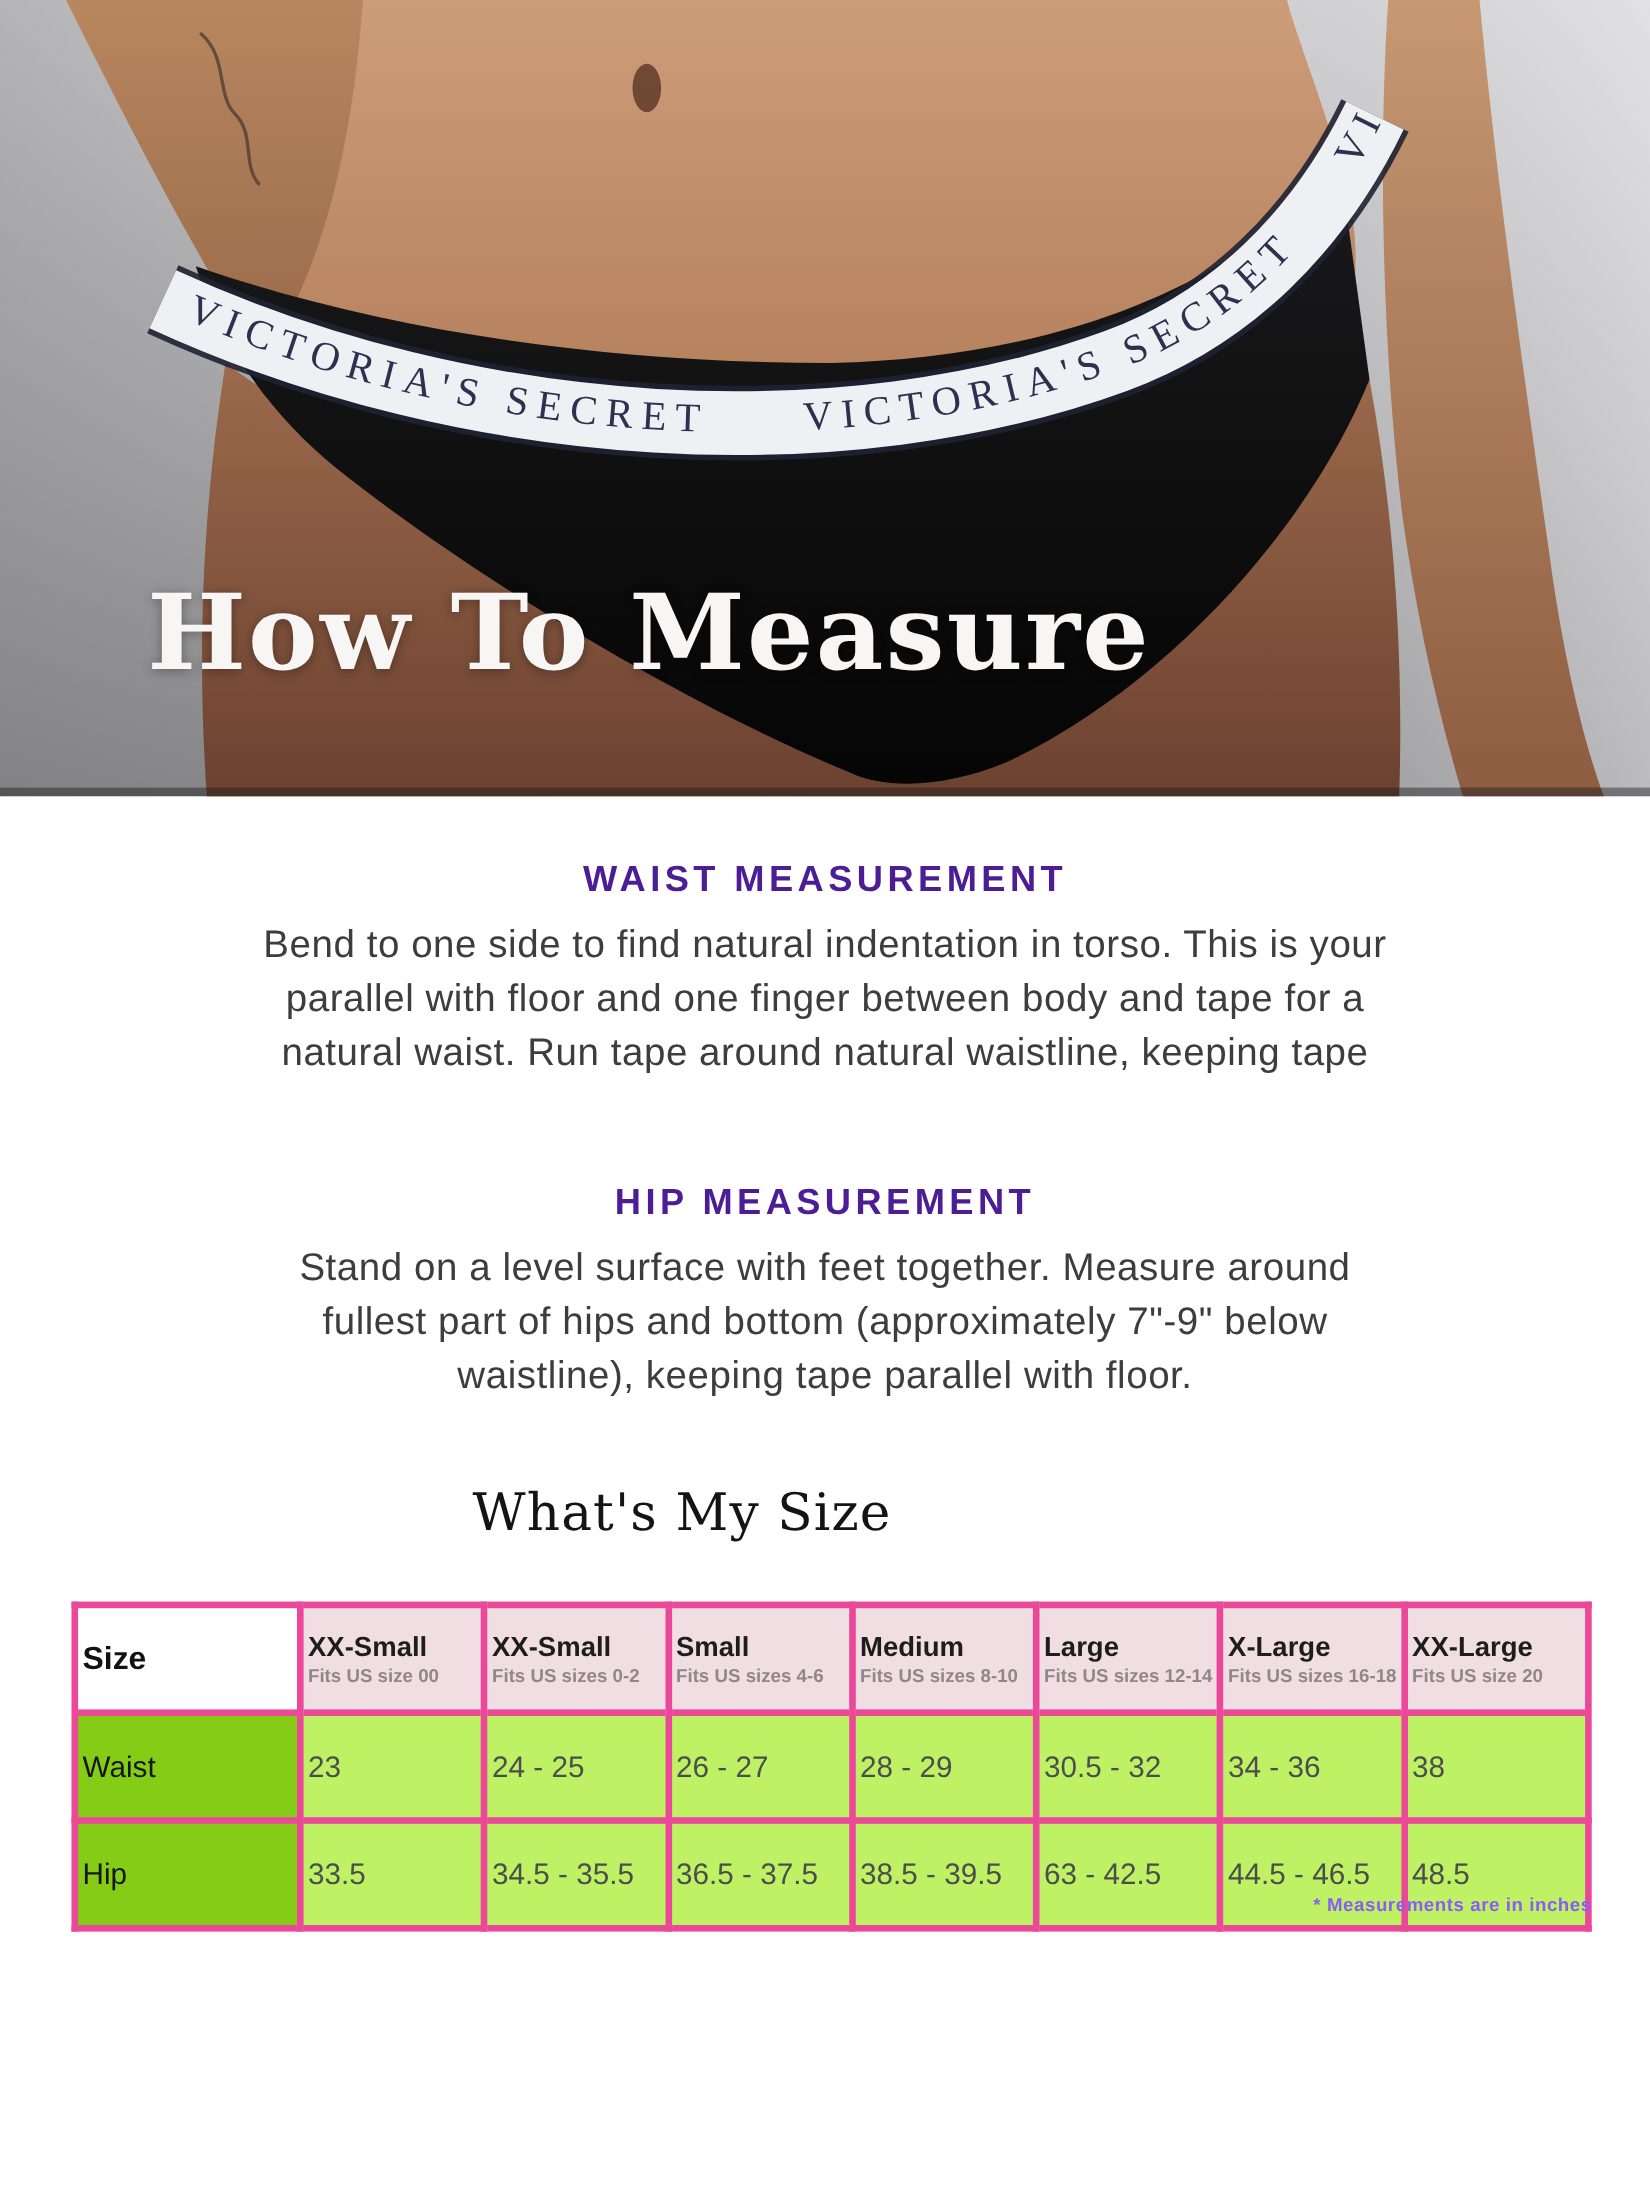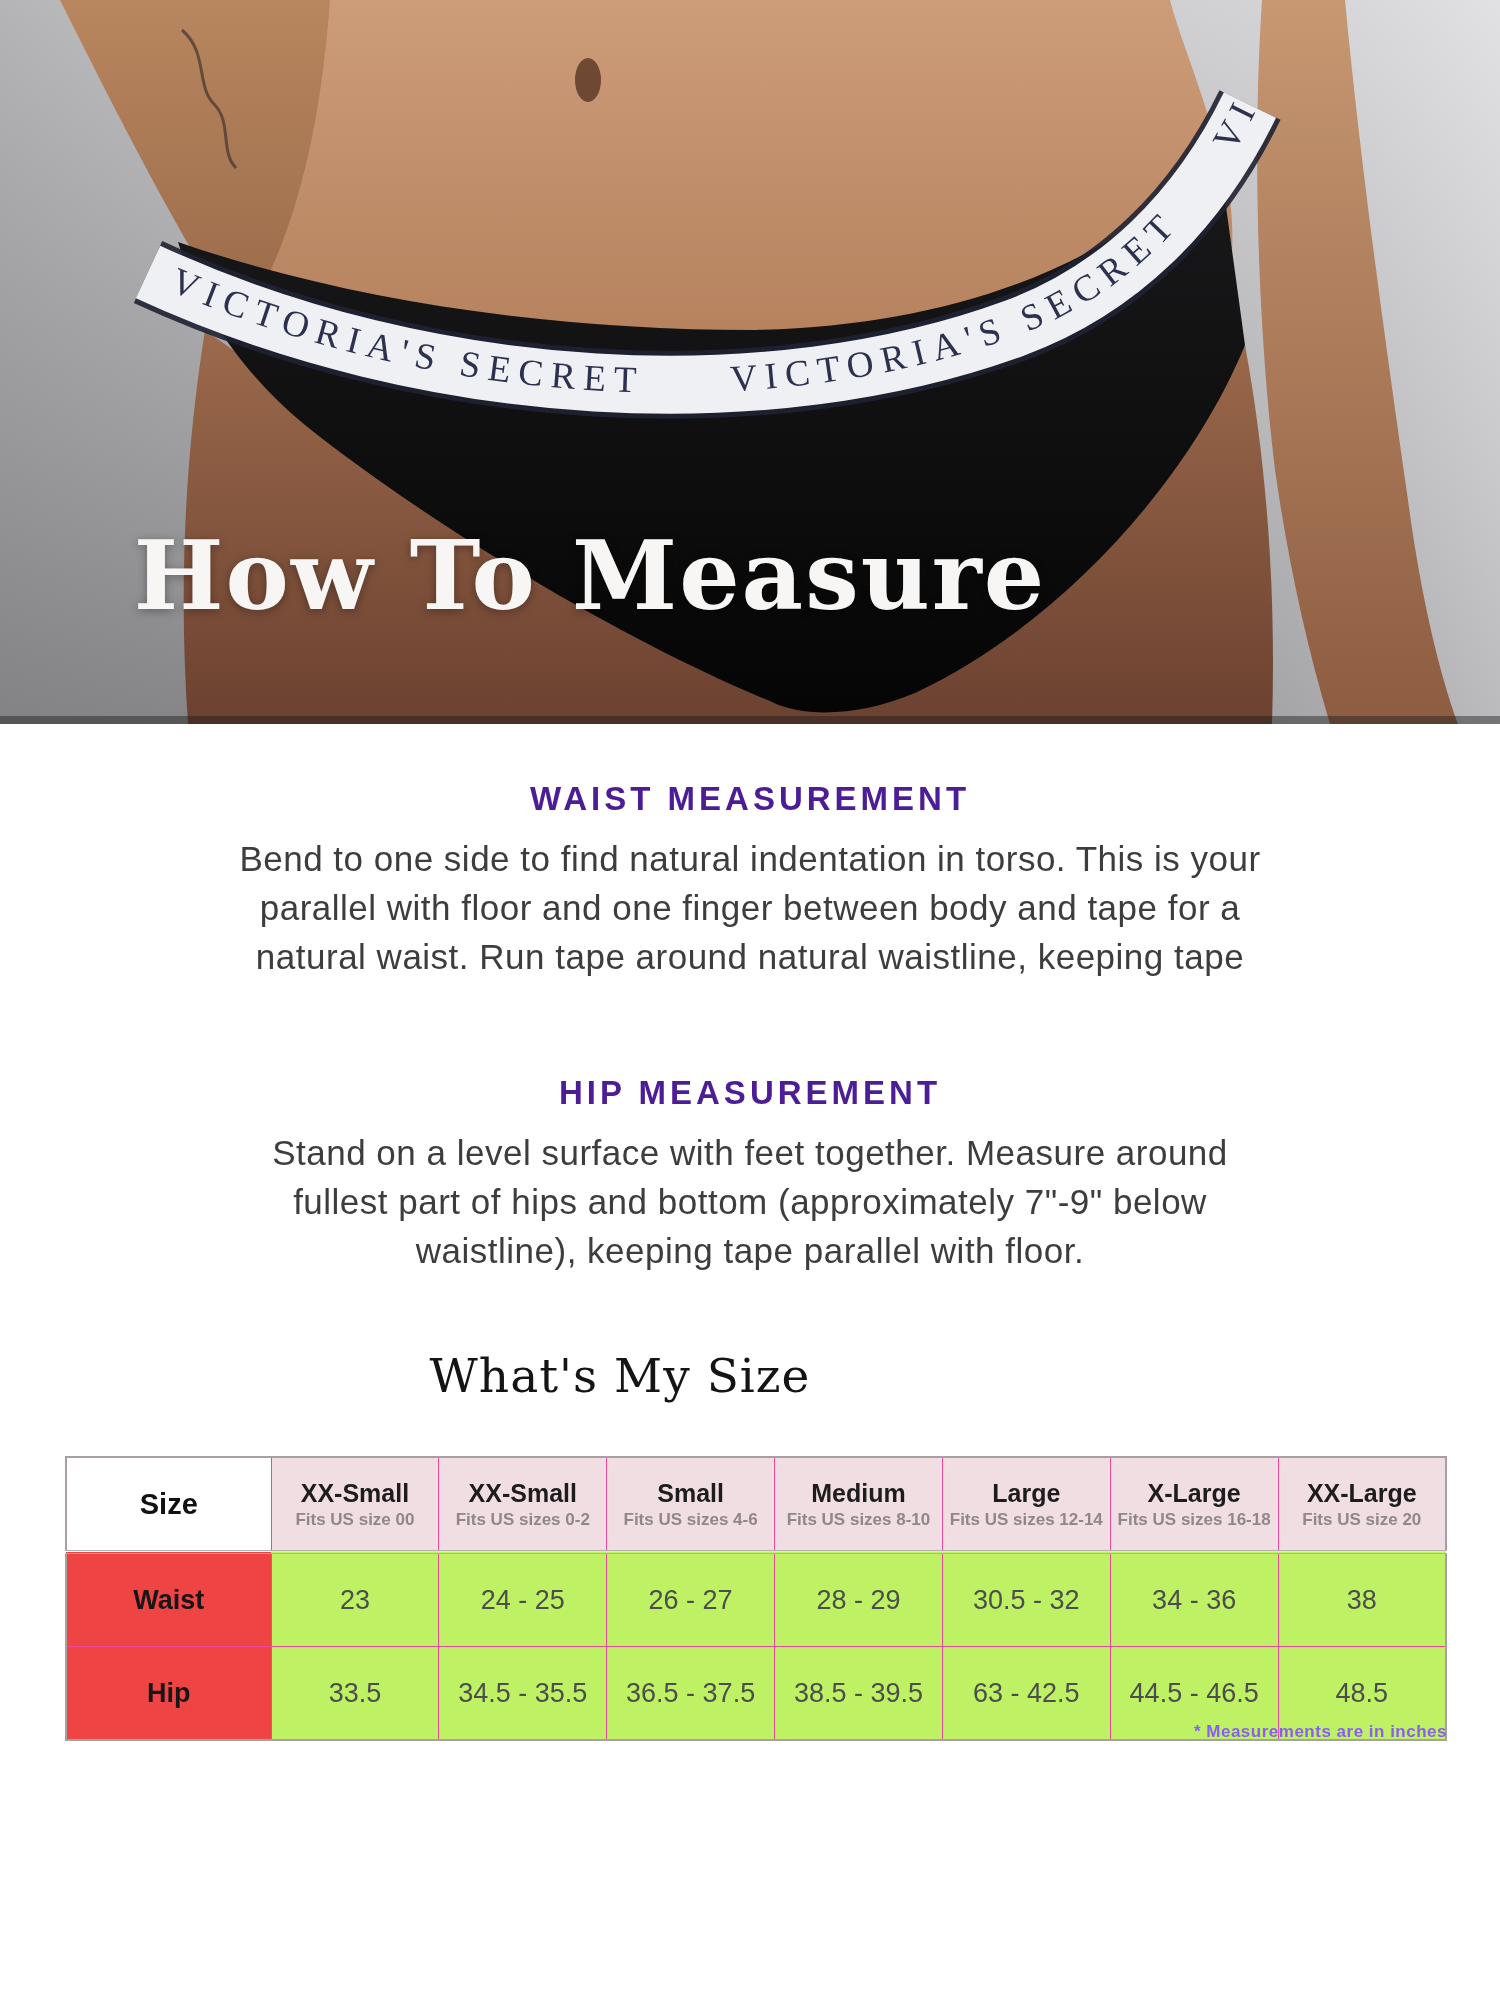--- a/index.html
+++ b/index.html
@@ -36,30 +36,30 @@
     position:absolute; top:1348px; left:0; width:1240px; margin:0;
     text-align:center; font-family:"DejaVu Serif","Liberation Serif",serif;
     font-weight:400; font-size:47px; letter-spacing:1px; color:#141414;
   }
   .table-wrap { position:absolute; top:1456px; left:65px; width:1382px; }
   table.size-table {
     border-collapse:collapse; width:100%; table-layout:fixed;
     border:2px solid #a89fa3;
   }
   .size-table th, .size-table td {
-    border:1px solid #ec4899; text-align:center; vertical-align:middle;
+    border:6px solid #ec4899; text-align:left; vertical-align:middle;
     padding:4px;
   }
   .size-table thead th { height:84px; border-bottom:4px double #b6adb1; }
   .size-table tbody th, .size-table tbody td { height:84px; }
   .corner-cell { background:#ffffff; font-size:29px; font-weight:bold; color:#111111; }
   .col-head { background:#f0dee2; }
   .col-name { display:block; font-size:25px; font-weight:bold; color:#1d1d1d; line-height:28px; }
   .col-fits { display:block; font-size:17px; color:#8f878a; margin-top:3px; }
-  .row-label { background:#ef4444; font-size:27px; font-weight:bold; color:#161616; }
+  .row-label { background:#84cc16; font-size:27px; font-weight:normal; color:#161616; }
   .val-cell { background:#bef264; font-size:27px; color:#4d4d4d; }
 
   .footnote {
     position:absolute; top:1722px; right:53px; font-size:17px; font-weight:bold;
     color:#8b5cf6; letter-spacing:0.5px;
   }
 </style>
 </head>
 <body>
 

